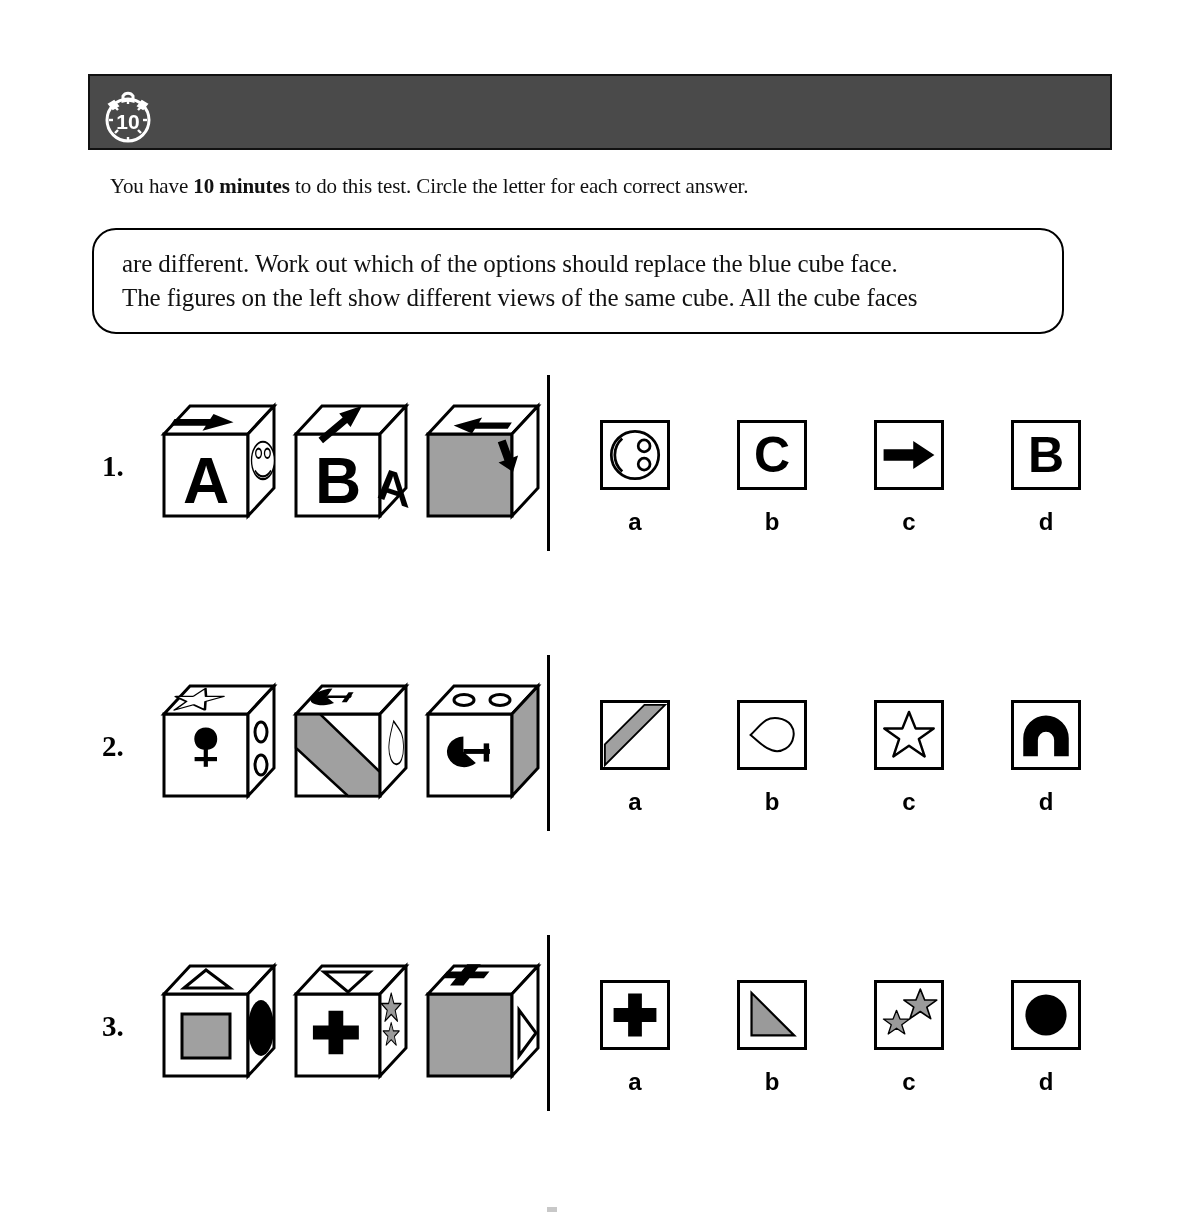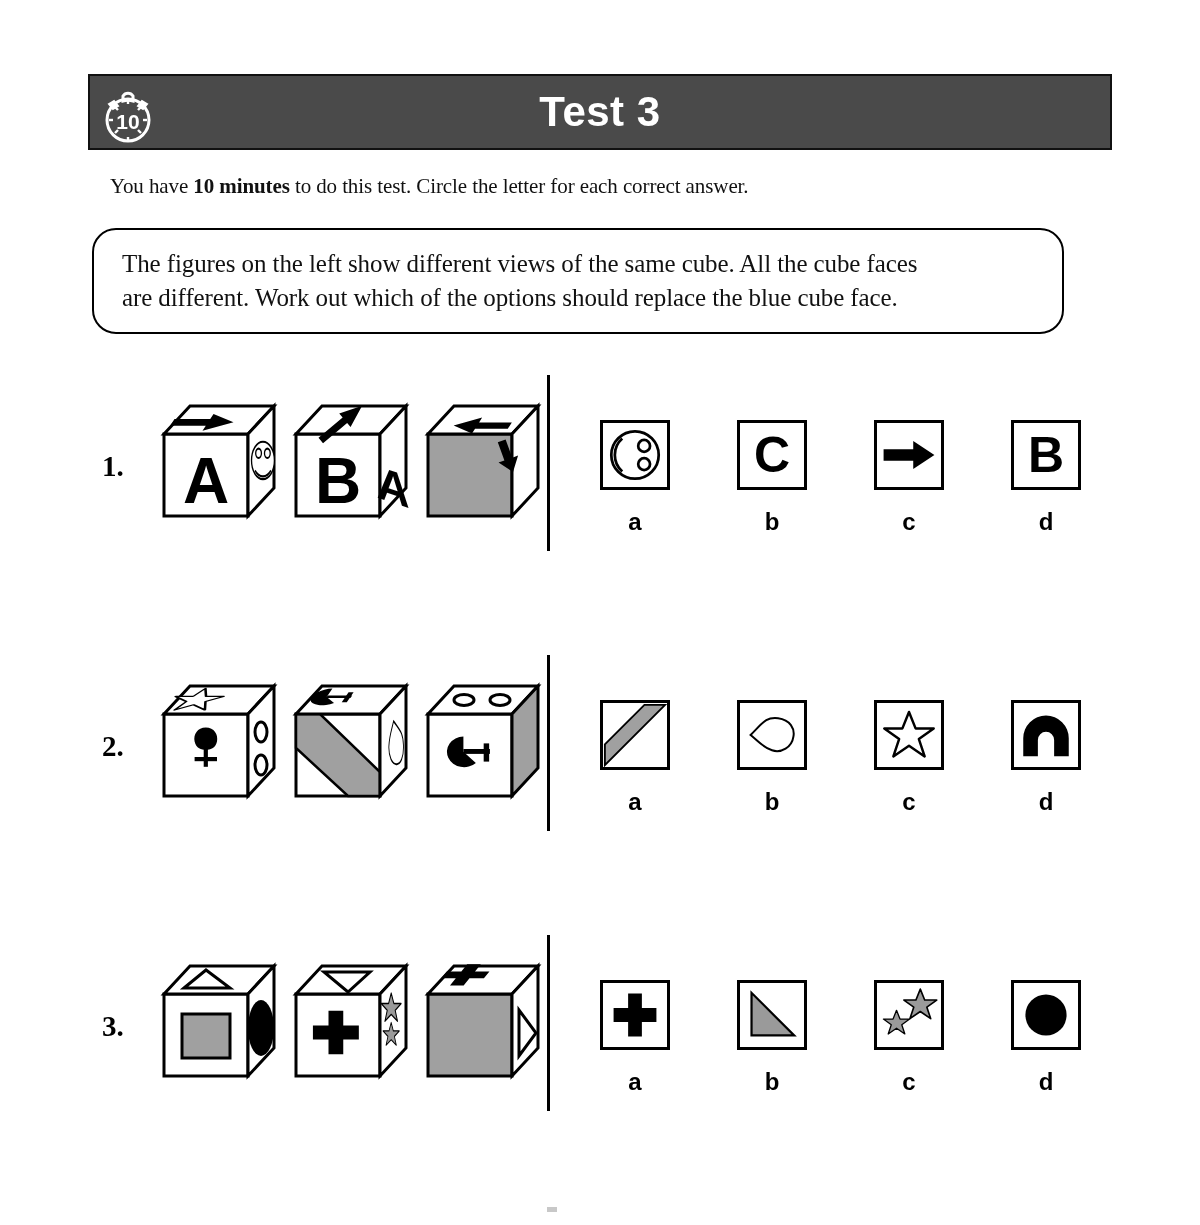--- a/index.html
+++ b/index.html
@@ -190,31 +190,30 @@
         <line x1="20" y1="51" x2="23" y2="48"></line>
         <line x1="43" y1="28" x2="46" y2="25"></line>
       </g>
       <g fill="#ffffff" stroke="#ffffff" stroke-width="2">
         <polygon points="14,22 19,19 23,24 18,27"></polygon>
         <polygon points="52,22 47,19 43,24 48,27"></polygon>
       </g>
       <text x="33" y="47" text-anchor="middle" fill="#ffffff" font-family="Liberation Sans, sans-serif" font-size="21" font-weight="bold">10</text>
     </svg>
   </div>
-  <div class="header-title">Test 3</div>
 </div>
 
 <div class="intro-line">
   <span>You have </span><b>10 minutes</b><span> to do this test.  Circle the letter for each correct answer.</span>
 </div>
 
 <div class="instruction-box">
   <div class="instruction-text">
+    <div>are different.  Work out which of the options should replace the blue cube face.</div>
     <div>The figures on the left show different views of the same cube.  All the cube faces</div>
-    <div>are different.  Work out which of the options should replace the blue cube face.</div>
   </div>
 </div>
 
 <svg width="0" height="0" style="position:absolute" aria-hidden="true">
   <defs>
 
     <g id="sym-right-arrow">
       <path d="M2,26 L44,26 L44,14 L74,34 L44,54 L44,42 L2,42 Z" fill="#000"></path>
     </g>
 

